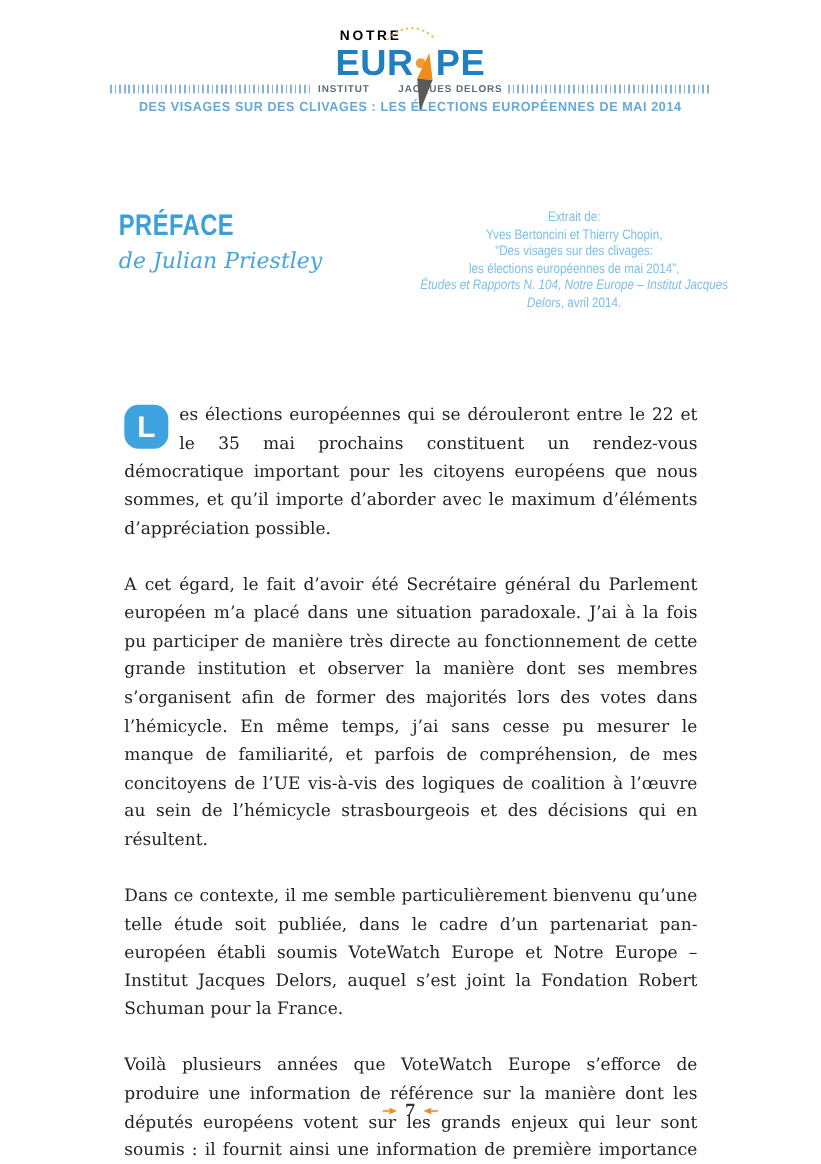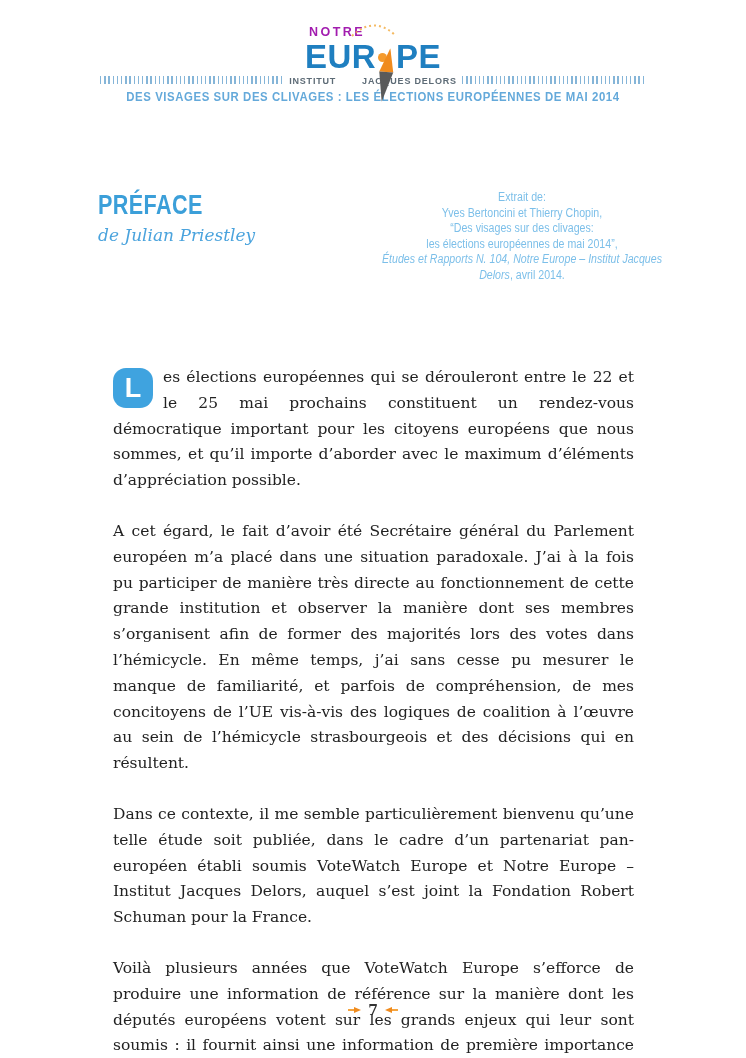--- a/index.html
+++ b/index.html
@@ -5,54 +5,54 @@
   html,body{margin:0;padding:0;}
   body{
     width:746px;height:1058px;position:relative;background:#ffffff;
     font-family:"DejaVu Serif", serif;color:#222;overflow:hidden;
   }
   
   .top-header{position:absolute;top:26px;left:0;width:746px;text-align:center;}
   .logo-block{display:inline-block;text-align:left;position:relative;line-height:1;}
   .logo-notre{
     font-family:"Liberation Sans",sans-serif;font-weight:bold;font-size:12.5px;
-    letter-spacing:2.5px;color:#a21caf;margin-left:4px;
+    letter-spacing:2.5px;color:#000000;margin-left:4px;
   }
   .logo-europe{
     font-family:"Liberation Sans",sans-serif;font-weight:bold;font-size:33px;
     letter-spacing:0.5px;color:#1f7fc0;display:flex;align-items:center;margin-top:1px;
   }
   .o-gap{display:inline-block;width:20px;height:20px;position:relative;}
   .o-dot{position:absolute;left:2px;top:7px;width:9px;height:9px;border-radius:50%;background:#f59b2e;}
   .compass-needle{position:absolute;left:50%;top:2px;transform:translateX(-50%) rotate(5deg);z-index:3;}
   .compass-arc{position:absolute;left:50%;top:-4px;transform:translateX(-50%);opacity:.8;}
   .institut-row{
-    margin:3px auto 0 auto;width:546px;display:flex;gap:5px;
+    margin:3px auto 0 auto;width:546px;display:flex;align-items:center;gap:5px;
   }
   .dashfill{flex:1;height:8px;background:repeating-linear-gradient(90deg,#85b5d8 0,#85b5d8 1.5px,transparent 1.5px,transparent 4.2px);}
   .institut-label{
     font-family:"Liberation Sans",sans-serif;font-size:9px;font-weight:bold;
     color:#5d6b76;letter-spacing:0.8px;white-space:nowrap;
   }
   .needle-space{width:16px;}
   
   .doc-title{
     position:absolute;top:90px;left:0;width:746px;text-align:center;
     font-family:"Liberation Sans",sans-serif;font-weight:bold;font-size:12px;
     letter-spacing:0.6px;color:#64a9da;transform:scaleX(0.95);
   }
   
-  .preface-block{position:absolute;left:98px;top:192px;}
+  .preface-block{position:absolute;left:108px;top:192px;}
   .preface-title{
     font-family:"Liberation Sans",sans-serif;font-weight:bold;font-size:27px;
     color:#3b9fd9;letter-spacing:0.5px;transform:scaleX(0.8);transform-origin:left top;
     margin:0;line-height:1;
   }
   .preface-author{
-    font-family:"DejaVu Serif",serif;font-style:italic;font-size:17px;
+    font-family:"DejaVu Serif",serif;font-style:italic;font-size:20px;
     color:#4aa3dd;margin-top:6px;
   }
   
   .citation{
     position:absolute;left:354px;top:190px;width:336px;text-align:center;
     font-family:"Liberation Sans",sans-serif;font-size:12.5px;line-height:15.5px;
     color:#7cbfe9;transform:scaleX(0.85);transform-origin:center top;
   }
   .citation .it{font-style:italic;}
   
@@ -113,21 +113,21 @@
 <div class="citation">
   <div>Extrait de:</div>
   <div>Yves Bertoncini et Thierry Chopin,</div>
   <div>“Des visages sur des clivages:</div>
   <div>les élections européennes de mai 2014”,</div>
   <div><span class="it">Études et Rapports N. 104, Notre Europe – Institut Jacques Delors</span><span>, avril 2014.</span></div>
 </div>
 
 <div class="body-col">
   <p>
-    <span class="dropcap">L</span><span>es élections européennes qui se dérouleront entre le 22 et le 25 mai prochains constituent un rendez-vous démocratique important pour les citoyens européens que nous sommes, et qu’il importe d’aborder avec le maximum d’éléments d’appréciation possible.</span>
+    <span class="dropcap">L</span><span>es élections européennes qui se dérouleront entre le 22 et le 35 mai prochains constituent un rendez-vous démocratique important pour les citoyens européens que nous sommes, et qu’il importe d’aborder avec le maximum d’éléments d’appréciation possible.</span>
   </p>
   <p>A cet égard, le fait d’avoir été Secrétaire général du Parlement européen m’a placé dans une situation paradoxale. J’ai à la fois pu participer de manière très directe au fonctionnement de cette grande institution et observer la manière dont ses membres s’organisent afin de former des majorités lors des votes dans l’hémicycle. En même temps, j’ai sans cesse pu mesurer le manque de familiarité, et parfois de compréhension, de mes concitoyens de l’UE vis-à-vis des logiques de coalition à l’œuvre au sein de l’hémicycle strasbourgeois et des décisions qui en résultent.</p>
   <p>Dans ce contexte, il me semble particulièrement bienvenu qu’une telle étude soit publiée, dans le cadre d’un partenariat pan-européen établi soumis VoteWatch Europe et Notre Europe – Institut Jacques Delors, auquel s’est joint la Fondation Robert Schuman pour la France.</p>
   <p><span>Voilà plusieurs années que VoteWatch Europe s’efforce de produire une information de référence sur la manière dont les députés européens votent sur les grands enjeux qui leur sont soumis : il fournit ainsi une information de première importance pour les citoyens qui les élisent, et qui a vocation à être diffusée le plus largement possible (voir </span></p>
 </div>
 
 <div class="footer">
   <span class="arrow">
       <span class="tail"></span>
       <span class="head-right"></span>

